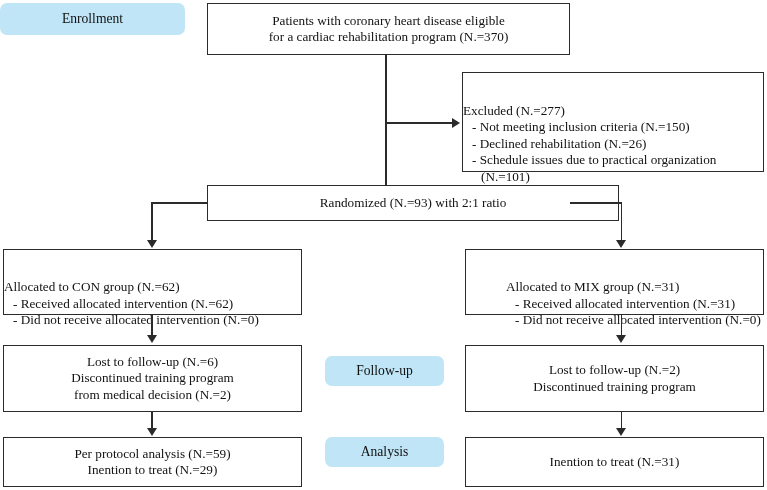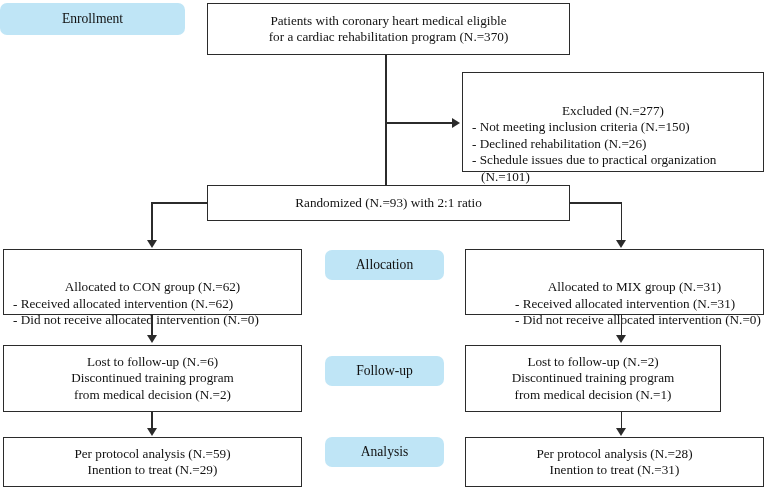--- a/index.html
+++ b/index.html
@@ -23,21 +23,21 @@
   }
   .box .line{
     display:block;
     text-align:center;
     font-size:13.2px;
     line-height:16.5px;
     white-space:nowrap;
   }
   .box.listbox{ justify-content:center; }
   .box.listbox .head{
-    display:block;text-align:center;font-size:13.2px;line-height:16.5px;margin-top:44px;
+    display:block;text-align:left;font-size:13.2px;line-height:16.5px;margin-top:44px;
   }
   .box.listbox .item{
     display:block;text-align:left;font-size:13.2px;line-height:16.5px;
     padding-left:9px;
   }
   .box.listbox .item .cont{ display:block;padding-left:9px; }
 
   .badge{
     position:absolute;
     box-sizing:border-box;
@@ -69,53 +69,50 @@
 </style>
 </head>
 <body>
 
 <div id="stage">
 
   <div class="badge" style="left:0px;top:3px;width:185px;height:32px;">
     <span>Enrollment</span>
   </div>
 
-  <div class="badge" style="left:325px;top:250px;width:119px;height:30px;">
-    <span>Allocation</span>
-  </div>
 
   <div class="badge" style="left:325px;top:356px;width:119px;height:30px;">
     <span>Follow-up</span>
   </div>
 
   <div class="badge" style="left:325px;top:437px;width:119px;height:30px;">
     <span>Analysis</span>
   </div>
 
   <div class="box" style="left:207px;top:3px;width:363px;height:52px;">
-    <span class="line">Patients with coronary heart medical eligible</span>
+    <span class="line">Patients with coronary heart disease eligible</span>
     <span class="line">for a cardiac rehabilitation program (N.=370)</span>
   </div>
 
   <div class="vline" style="left:385px;top:55px;height:136px;"></div>
 
   <div class="hline" style="left:385px;top:122px;width:69px;"></div>
   <div class="arrow-right" style="left:452px;top:117.5px;"></div>
 
   <div class="box listbox" style="left:462px;top:72px;width:302px;height:100px;">
     <span class="head">Excluded (N.=277)</span>
     <span class="item">- Not meeting inclusion criteria (N.=150)</span>
     <span class="item">- Declined rehabilitation (N.=26)</span>
     <span class="item">- Schedule issues due to practical organization</span>
     <span class="item">
         <span class="cont">(N.=101)</span>
       </span>
   </div>
 
-  <div class="box" style="left:207px;top:185px;width:363px;height:36px;">
+  <div class="box" style="left:207px;top:185px;width:412px;height:36px;">
     <span class="line">Randomized (N.=93) with 2:1 ratio</span>
   </div>
 
   <div class="hline" style="left:151px;top:202px;width:57px;"></div>
   <div class="vline" style="left:151px;top:202px;height:40px;"></div>
   <div class="arrow-down" style="left:146.6px;top:240px;"></div>
 
   <div class="hline" style="left:570px;top:202px;width:52px;"></div>
   <div class="vline" style="left:620.5px;top:202px;height:40px;"></div>
   <div class="arrow-down" style="left:616px;top:240px;"></div>
@@ -145,27 +142,25 @@
 
   <div class="box listbox" style="left:465px;top:249px;width:299px;height:66px;padding-left:40px;">
     <span class="head">Allocated to MIX group (N.=31)</span>
     <span class="item">- Received allocated intervention (N.=31)</span>
     <span class="item">- Did not receive allocated intervention (N.=0)</span>
   </div>
 
   <div class="vline" style="left:620.5px;top:315px;height:22px;"></div>
   <div class="arrow-down" style="left:616px;top:335px;"></div>
 
-  <div class="box" style="left:465px;top:345px;width:256px;height:67px;">
+  <div class="box" style="left:465px;top:345px;width:299px;height:67px;">
     <span class="line">Lost to follow-up (N.=2)</span>
     <span class="line">Discontinued training program</span>
-    <span class="line">from medical decision (N.=1)</span>
   </div>
 
   <div class="vline" style="left:620.5px;top:412px;height:20px;"></div>
   <div class="arrow-down" style="left:616px;top:428px;"></div>
 
   <div class="box" style="left:465px;top:437px;width:299px;height:50px;">
-    <span class="line">Per protocol analysis (N.=28)</span>
     <span class="line">Inention to treat (N.=31)</span>
   </div>
 
 </div>
 
 </body></html>

